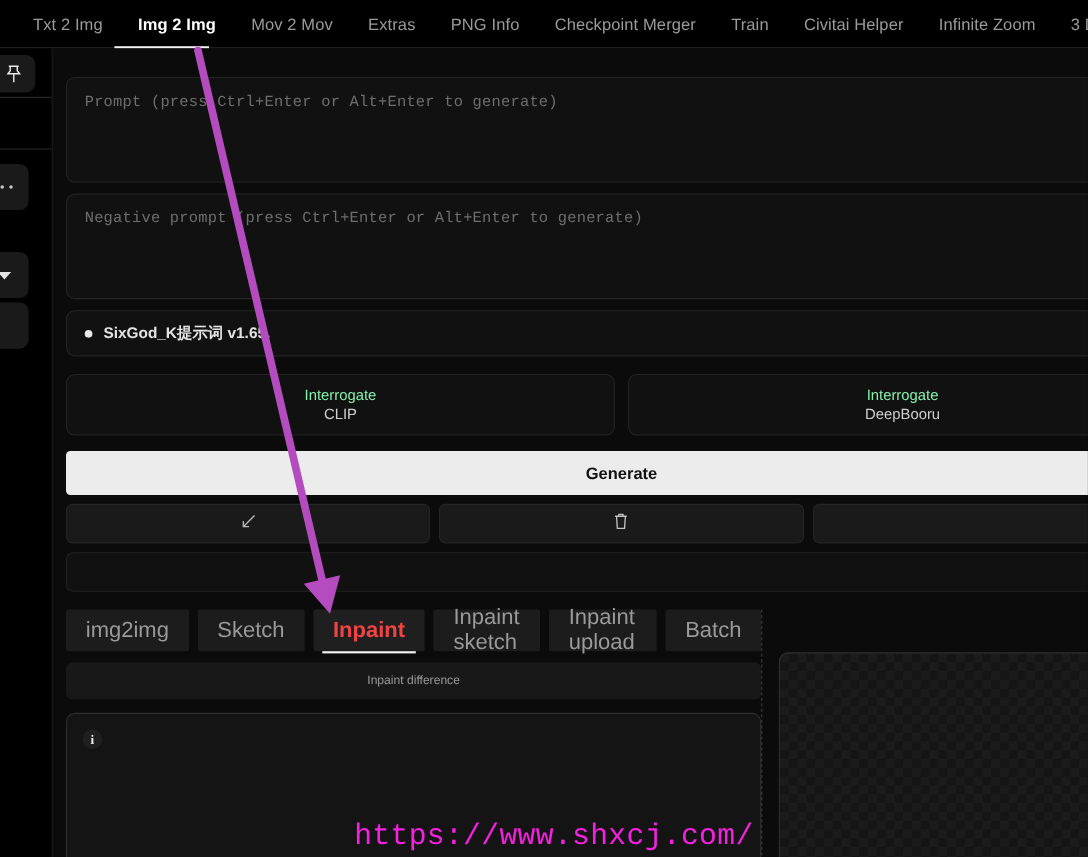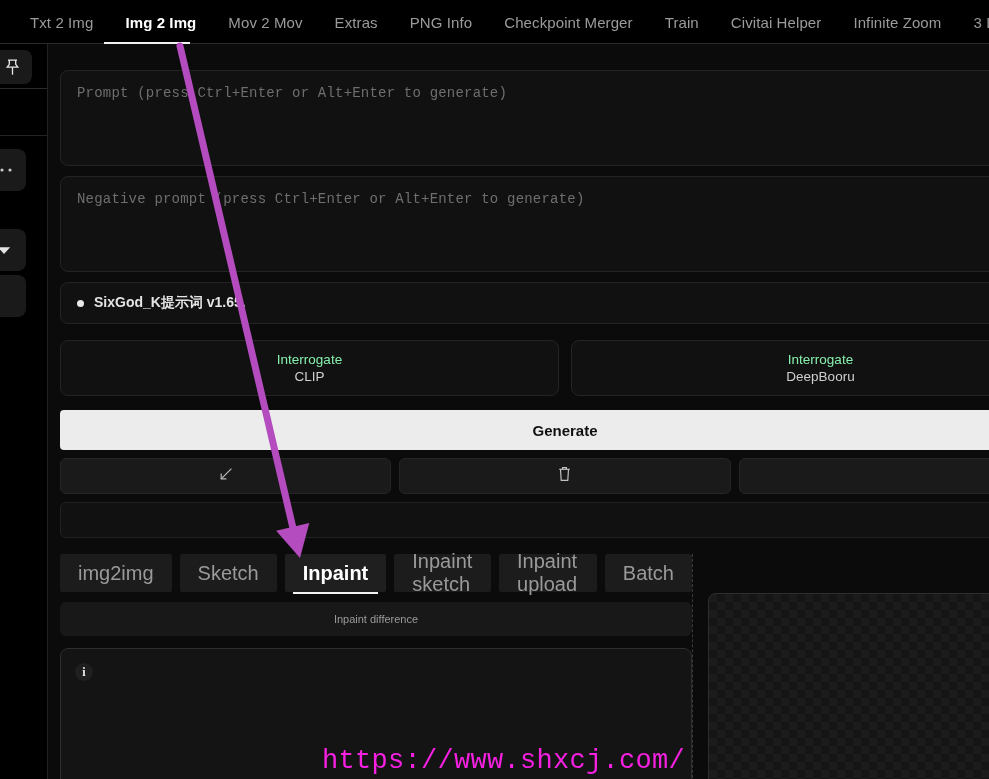--- a/index.html
+++ b/index.html
@@ -136,21 +136,21 @@
   
   .lower-left {
     position: absolute; left: 12px; top: 510px; width: 632px; height: 269px;
   }
   .mode-tabs { display: flex; gap: 8px; height: 38px; }
   .mode-tab {
     background: #1c1c1c; border-radius: 2px; padding: 0 18px;
     display: flex; align-items: center; justify-content: center;
     font-size: 20px; color: #9a9a9a; cursor: pointer; position: relative;
   }
-  .mode-tab.active { color: #ffffff; font-weight: 700; background: #1f1f1f; }
+  .mode-tab.active { color: #ef4444; font-weight: 700; background: #1f1f1f; }
   .mode-tab.active::after {
     content: ""; position: absolute; left: 8px; right: 8px; bottom: -2px;
     height: 2px; background: #f2f2f2;
   }
   .inpaint-diff {
     margin-top: 10px; height: 34px; background: #181818; border-radius: 6px;
     display: flex; align-items: center; justify-content: center;
     font-size: 11px; color: #9a9a9a; cursor: pointer;
   }
   .canvas-area {

